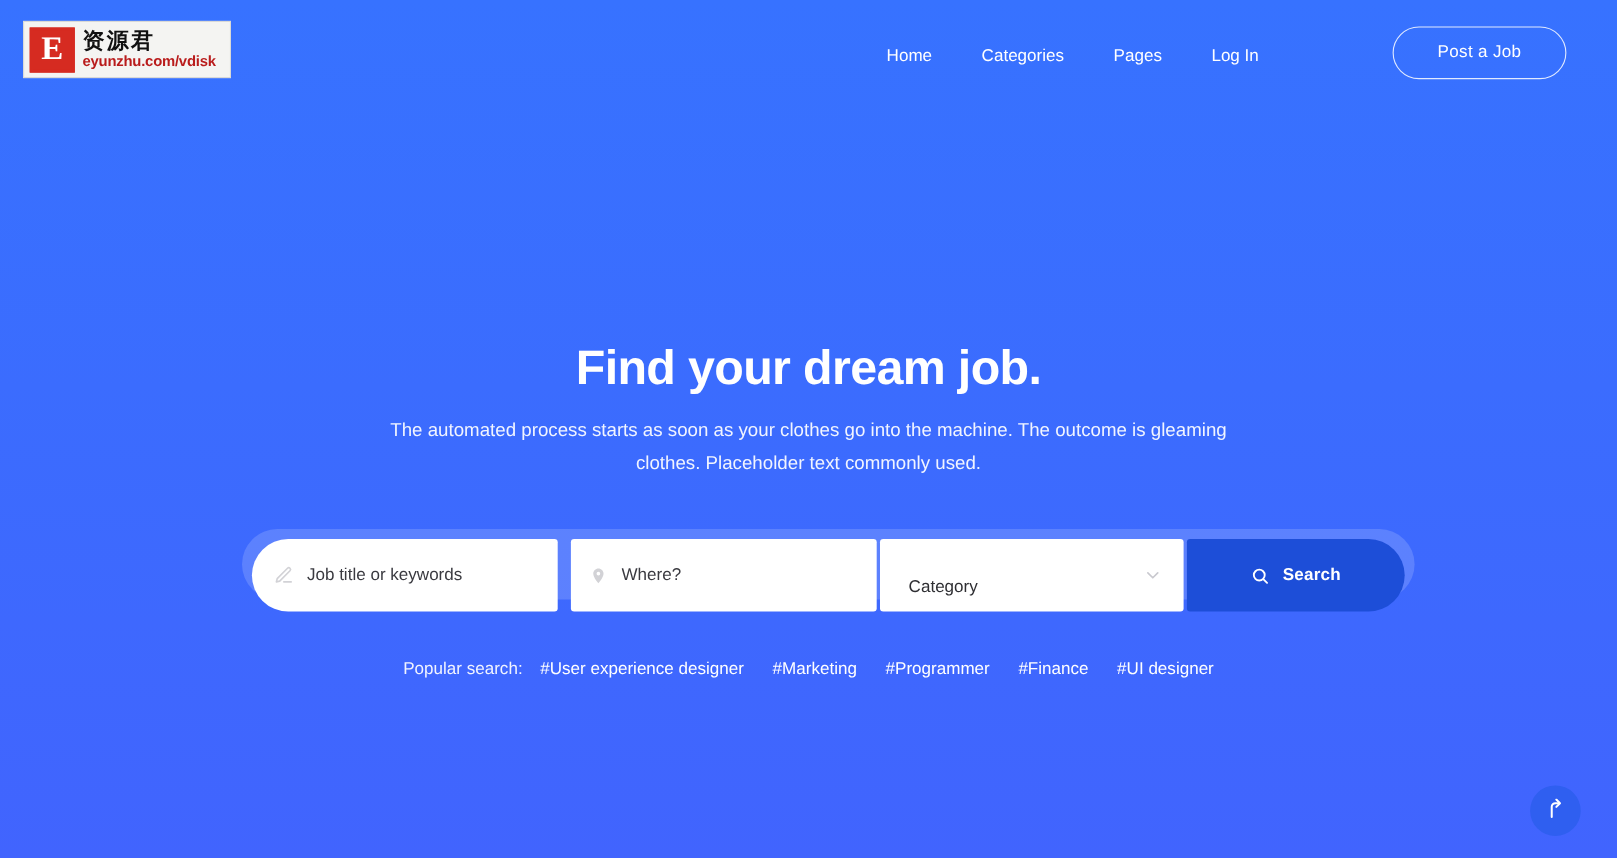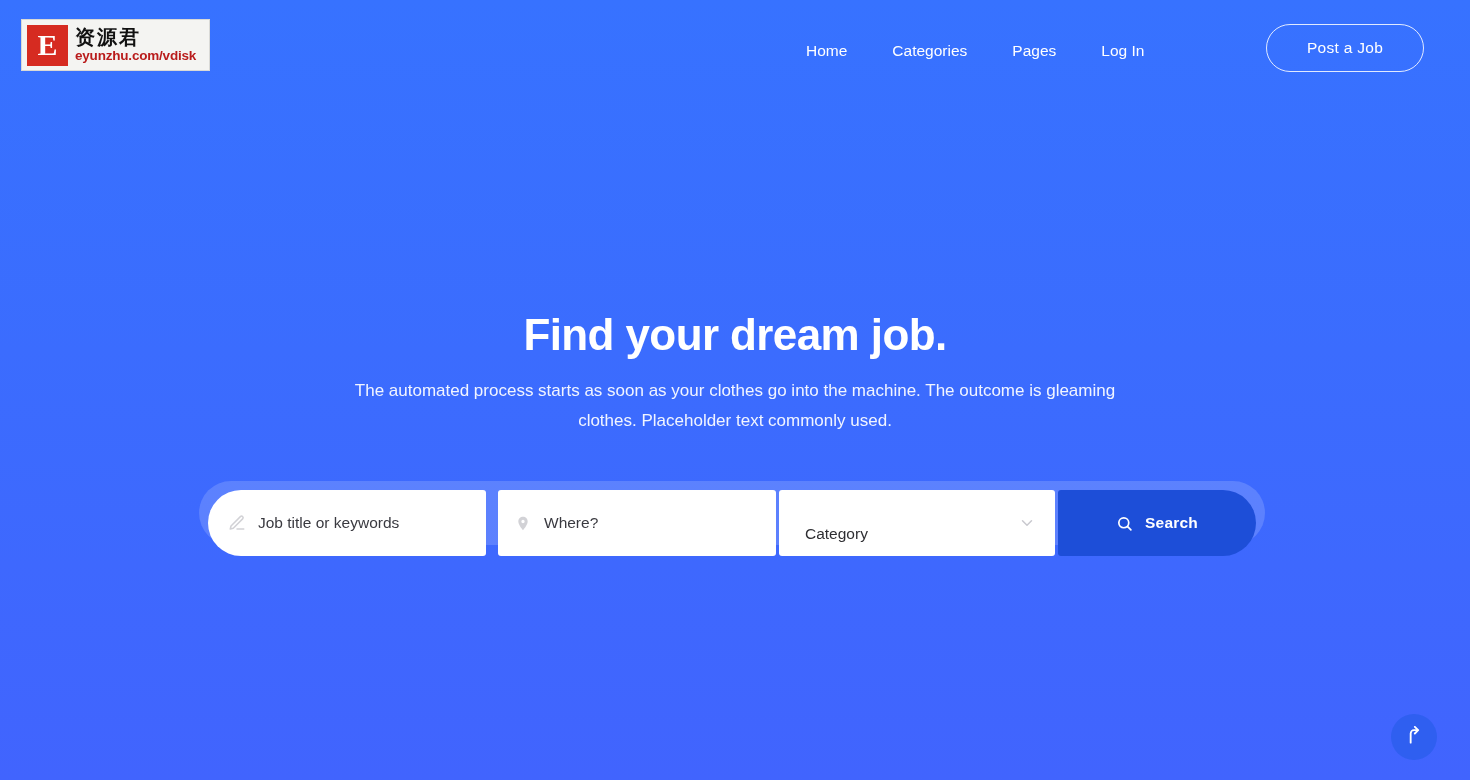--- a/index.html
+++ b/index.html
@@ -145,21 +145,21 @@
     text-align: center;
     color: rgba(255,255,255,0.93);
     font-size: 17px;
     line-height: 30px;
   }
 
   
   .search-glow {
     position: absolute;
     top: 481px;
-    left: 199px;
+    left: 220px;
     width: 1066px;
     height: 64px;
     background: rgba(255,255,255,0.16);
     border-radius: 42px;
     padding: 9px;
     display: flex;
     align-items: stretch;
   }
 
   .field {
@@ -352,20 +352,28 @@
       <span class="search-btn-icon">
         <svg width="17" height="17" viewBox="0 0 24 24" fill="none" stroke="#ffffff" stroke-width="2.4" stroke-linecap="round">
           <circle cx="11" cy="11" r="7"></circle>
           <line x1="16.5" y1="16.5" x2="21" y2="21"></line>
         </svg>
       </span>
       <span>Search</span>
     </button>
   </div>
 
+  <div class="popular">
+    <span class="popular-label">Popular search:</span>
+    <a class="popular-tag" href="#">#User experience designer</a>
+    <a class="popular-tag" href="#">#Marketing</a>
+    <a class="popular-tag" href="#">#Programmer</a>
+    <a class="popular-tag" href="#">#Finance</a>
+    <a class="popular-tag" href="#">#UI designer</a>
+  </div>
 </div>
 
 <button class="scroll-top">
   <span>
     <svg width="20" height="20" viewBox="0 0 24 24" fill="none" stroke="#ffffff" stroke-width="2.2" stroke-linecap="round" stroke-linejoin="round">
       <path d="M8 20V9a4 4 0 0 1 4-4h4"></path>
       <polyline points="13 9 17 5 13 1"></polyline>
     </svg>
   </span>
 </button>

